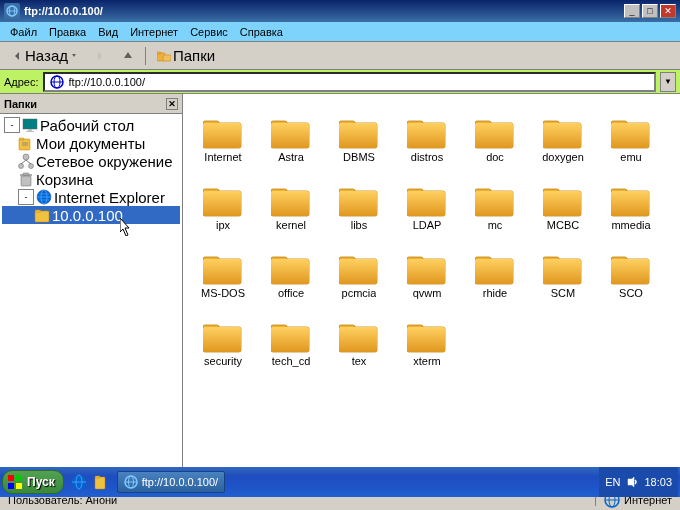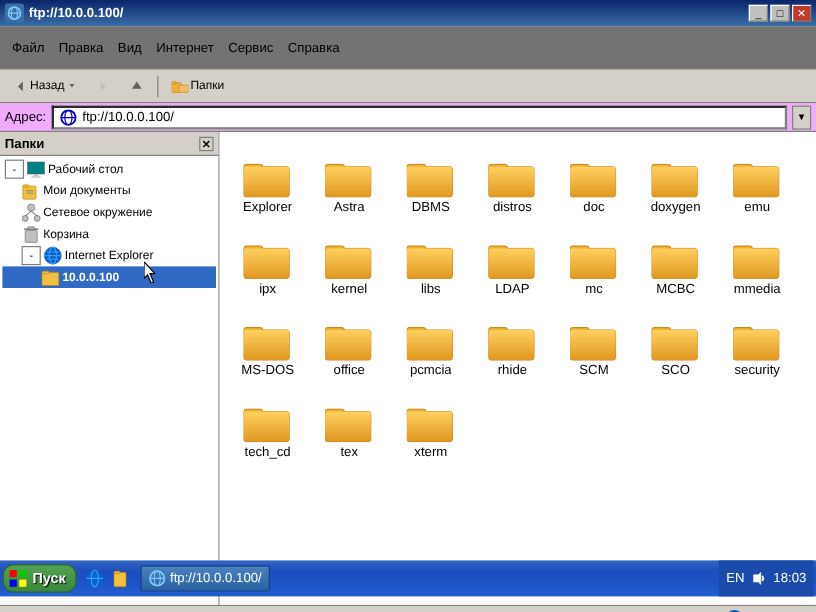--- a/index.html
+++ b/index.html
@@ -54,22 +54,22 @@
       display: flex;
       align-items: center;
       justify-content: center;
       cursor: pointer;
       color: black;
       font-family: 'Marlett', 'Wingdings', sans-serif;
     }
 
     
     .menu-bar {
-      background: #737373;
-      height: 36px;
+      background: #7dd3fc;
+      height: 20px;
       display: flex;
       align-items: center;
       padding: 0 4px;
       border-bottom: 1px solid #808080;
     }
     .menu-item {
       padding: 2px 6px;
       font-size: 11px;
       cursor: pointer;
     }
@@ -82,36 +82,36 @@
       align-items: center;
       padding: 0 4px;
       gap: 2px;
       border-bottom: 1px solid #808080;
     }
     .toolbar-btn {
       height: 22px;
       padding: 0 6px;
       background: #d4d0c8;
       border: 1px solid transparent;
-      font-size: 10px;
+      font-size: 15px;
       cursor: pointer;
       display: flex;
       align-items: center;
       gap: 2px;
     }
     .toolbar-sep {
       width: 1px;
       height: 18px;
       background: #808080;
       margin: 0 2px;
     }
 
     
     .address-bar {
-      background: #f0abfc;
+      background: #bef264;
       height: 24px;
       display: flex;
       align-items: center;
       padding: 2px 4px;
       gap: 4px;
       border-bottom: 1px solid #808080;
     }
     .address-label {
       font-size: 11px;
       white-space: nowrap;
@@ -206,21 +206,21 @@
       color: black;
       flex-shrink: 0;
     }
     .tree-icon {
       width: 16px;
       height: 16px;
       margin-right: 2px;
       flex-shrink: 0;
     }
     .tree-label {
-      font-size: 10px;
+      font-size: 15px;
     }
     .tree-indent {
       padding-left: 16px;
     }
     .tree-indent2 {
       padding-left: 32px;
     }
 
     
     .file-area {
@@ -482,40 +482,40 @@
           <line x1="3" y1="11" x2="13" y2="11" stroke="#4499ff" stroke-width="0.8"></line>
         </svg>
         <span class="tree-label">Internet Explorer</span>
       </div>
 
       <div class="tree-item tree-indent2 highlighted" style="padding-left:32px;">
         <svg class="tree-icon" viewBox="0 0 16 16">
           <rect x="1" y="4" width="14" height="11" rx="1" fill="#f0c040" stroke="#c08000" stroke-width="0.5"></rect>
           <rect x="1" y="3" width="6" height="2" rx="1" fill="#f0c040" stroke="#c08000" stroke-width="0.5"></rect>
         </svg>
-        <span class="tree-label" style="font-weight:bold;">10.0.0.100</span>
+        <span class="tree-label" style="font-weight:normal;">10.0.0.100</span>
       </div>
     </div>
   </div>
 
   <div class="file-area">
     <div class="file-grid" id="file-grid">
     <div class="file-item">
       <svg class="folder-icon-lg" viewBox="0 0 40 32">
         <rect x="0" y="6" width="38" height="25" rx="2" fill="#f0b030" stroke="#c08010" stroke-width="0.8"></rect>
         <rect x="0" y="4" width="16" height="6" rx="2" fill="#f0b030" stroke="#c08010" stroke-width="0.8"></rect>
         <rect x="0" y="6" width="38" height="25" rx="2" fill="url(#fg)"></rect>
         <defs>
           <linearGradient id="fg" x1="0" y1="0" x2="0" y2="1">
             <stop offset="0%" stop-color="#ffd060"></stop>
             <stop offset="100%" stop-color="#e09820"></stop>
           </linearGradient>
         </defs>
       </svg>
-      <span class="file-label">Explorer</span>
+      <span class="file-label">Internet</span>
     </div>
         <div class="file-item">
       <svg class="folder-icon-lg" viewBox="0 0 40 32">
         <rect x="0" y="6" width="38" height="25" rx="2" fill="#f0b030" stroke="#c08010" stroke-width="0.8"></rect>
         <rect x="0" y="4" width="16" height="6" rx="2" fill="#f0b030" stroke="#c08010" stroke-width="0.8"></rect>
         <rect x="0" y="6" width="38" height="25" rx="2" fill="url(#fg)"></rect>
         <defs>
           <linearGradient id="fg" x1="0" y1="0" x2="0" y2="1">
             <stop offset="0%" stop-color="#ffd060"></stop>
             <stop offset="100%" stop-color="#e09820"></stop>
@@ -726,20 +726,34 @@
         <rect x="0" y="4" width="16" height="6" rx="2" fill="#f0b030" stroke="#c08010" stroke-width="0.8"></rect>
         <rect x="0" y="6" width="38" height="25" rx="2" fill="url(#fg)"></rect>
         <defs>
           <linearGradient id="fg" x1="0" y1="0" x2="0" y2="1">
             <stop offset="0%" stop-color="#ffd060"></stop>
             <stop offset="100%" stop-color="#e09820"></stop>
           </linearGradient>
         </defs>
       </svg>
       <span class="file-label">pcmcia</span>
+    </div>
+        <div class="file-item">
+      <svg class="folder-icon-lg" viewBox="0 0 40 32">
+        <rect x="0" y="6" width="38" height="25" rx="2" fill="#f0b030" stroke="#c08010" stroke-width="0.8"></rect>
+        <rect x="0" y="4" width="16" height="6" rx="2" fill="#f0b030" stroke="#c08010" stroke-width="0.8"></rect>
+        <rect x="0" y="6" width="38" height="25" rx="2" fill="url(#fg)"></rect>
+        <defs>
+          <linearGradient id="fg" x1="0" y1="0" x2="0" y2="1">
+            <stop offset="0%" stop-color="#ffd060"></stop>
+            <stop offset="100%" stop-color="#e09820"></stop>
+          </linearGradient>
+        </defs>
+      </svg>
+      <span class="file-label">qvwm</span>
     </div>
         <div class="file-item">
       <svg class="folder-icon-lg" viewBox="0 0 40 32">
         <rect x="0" y="6" width="38" height="25" rx="2" fill="#f0b030" stroke="#c08010" stroke-width="0.8"></rect>
         <rect x="0" y="4" width="16" height="6" rx="2" fill="#f0b030" stroke="#c08010" stroke-width="0.8"></rect>
         <rect x="0" y="6" width="38" height="25" rx="2" fill="url(#fg)"></rect>
         <defs>
           <linearGradient id="fg" x1="0" y1="0" x2="0" y2="1">
             <stop offset="0%" stop-color="#ffd060"></stop>
             <stop offset="100%" stop-color="#e09820"></stop>

